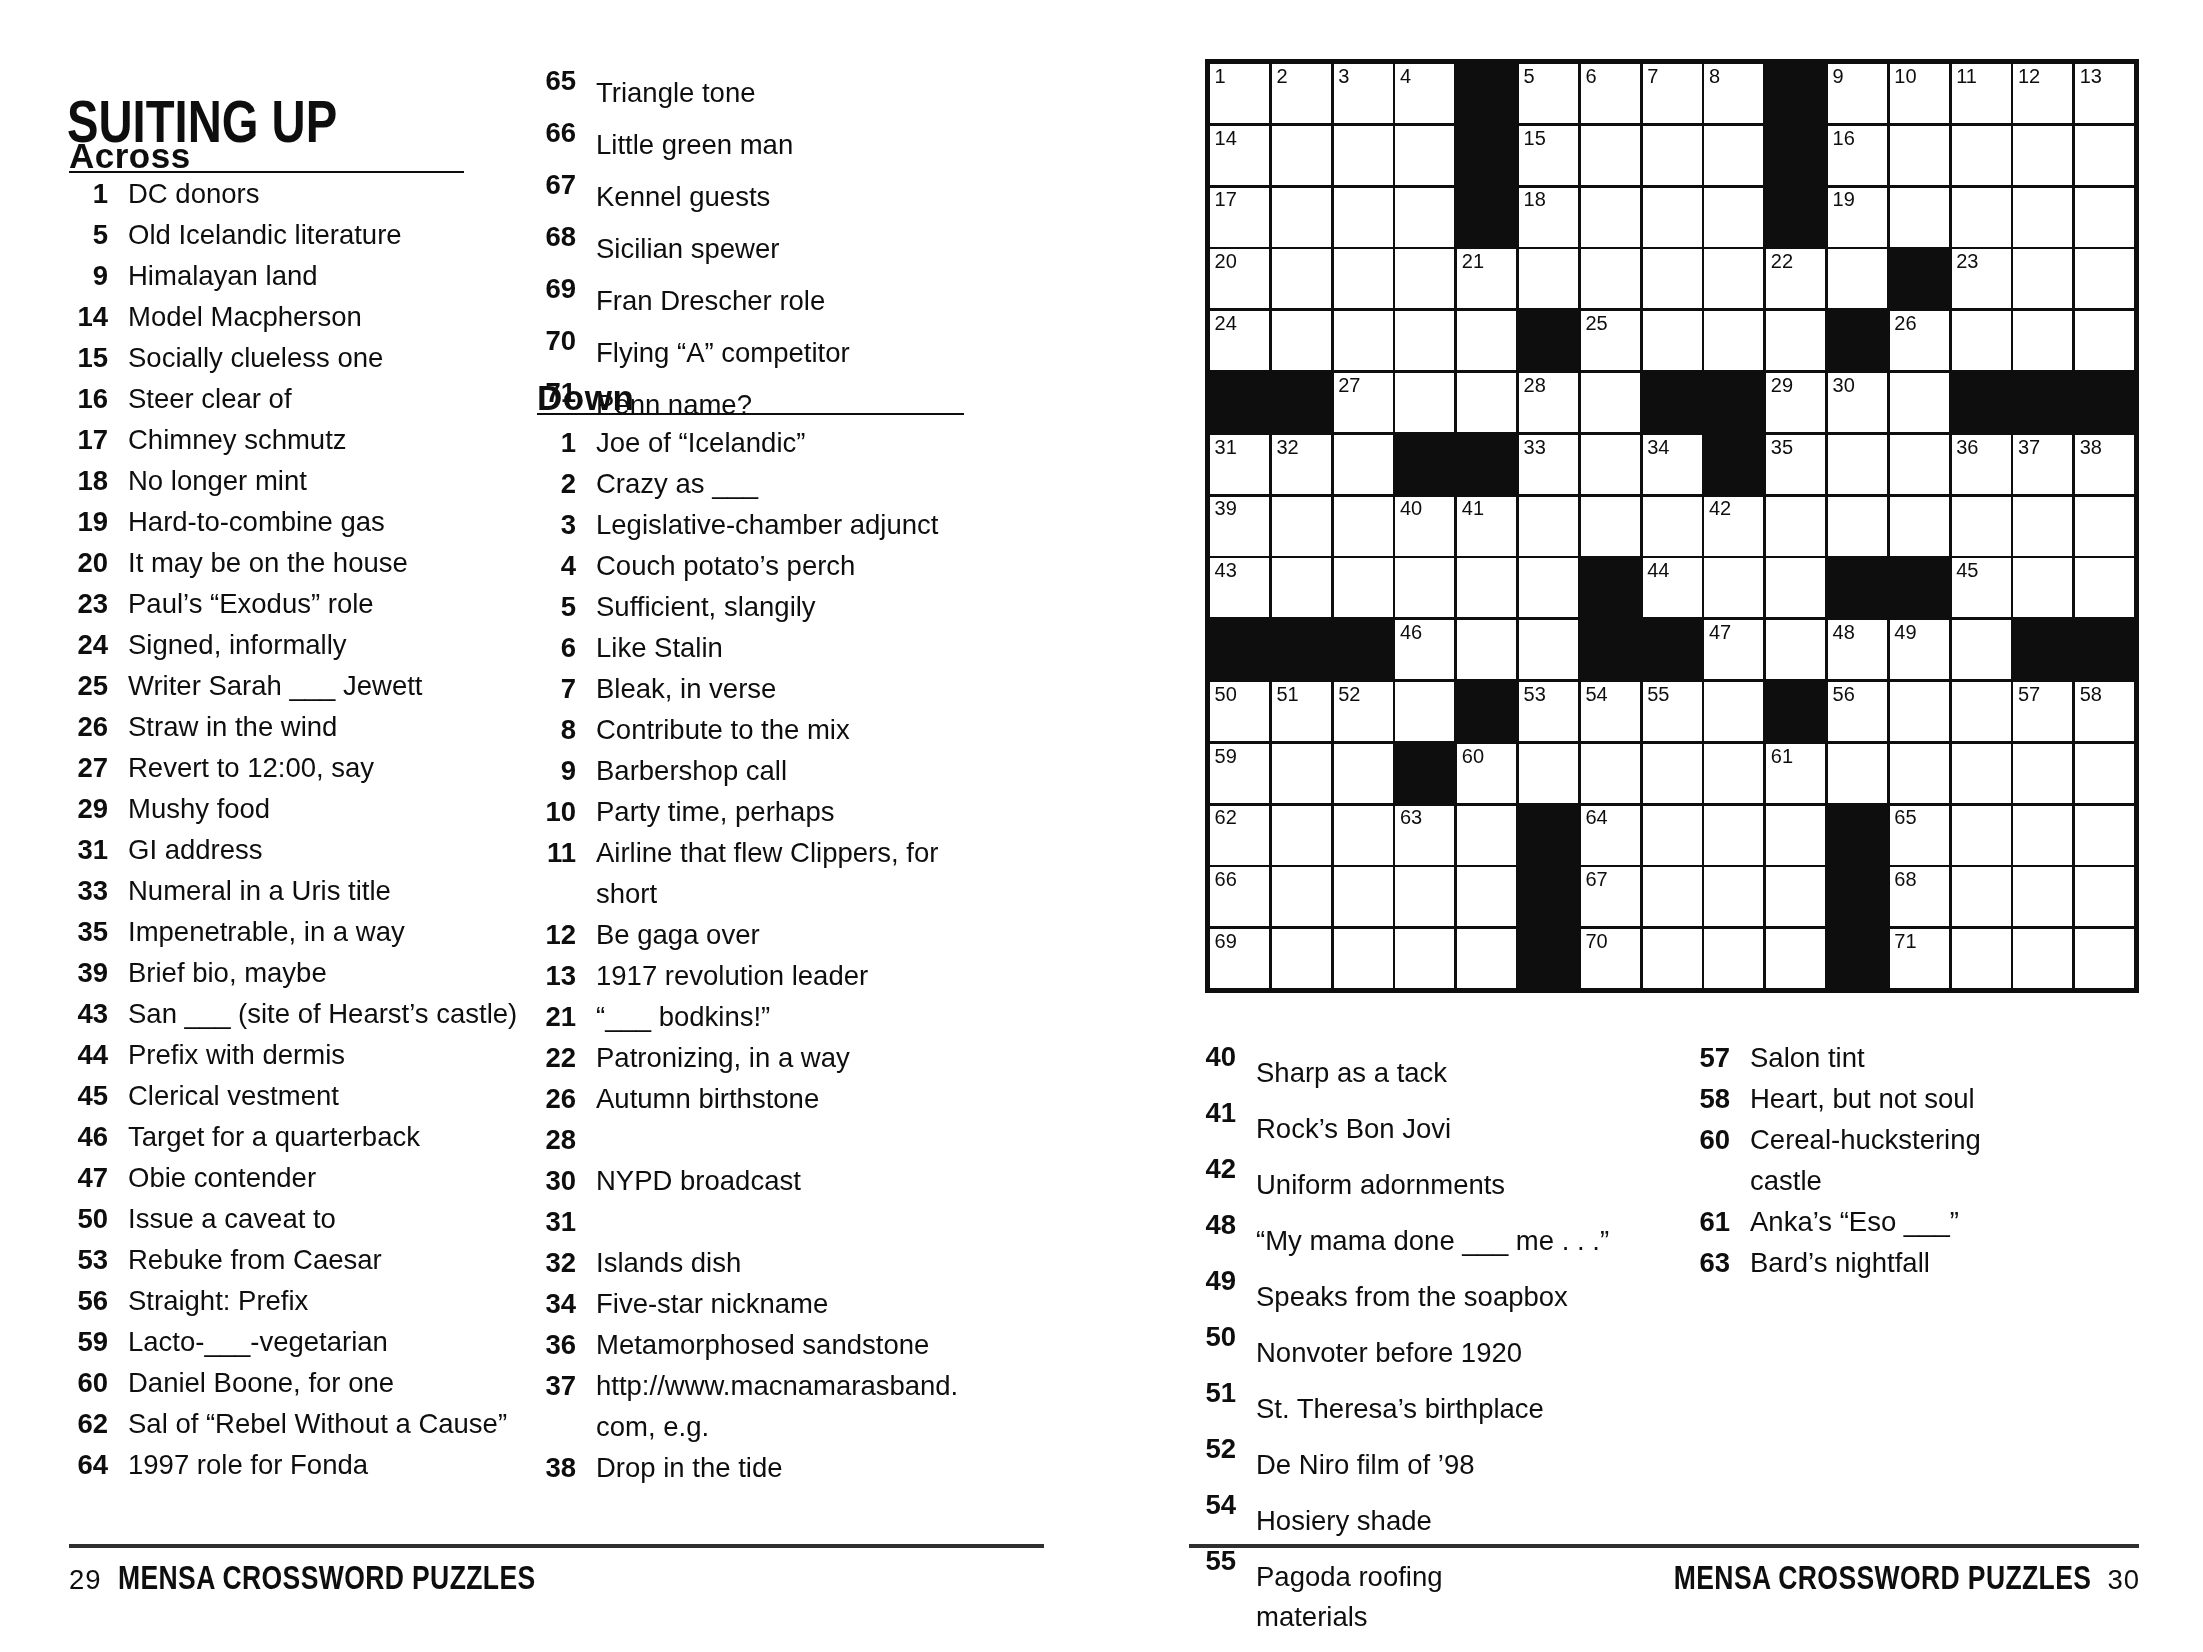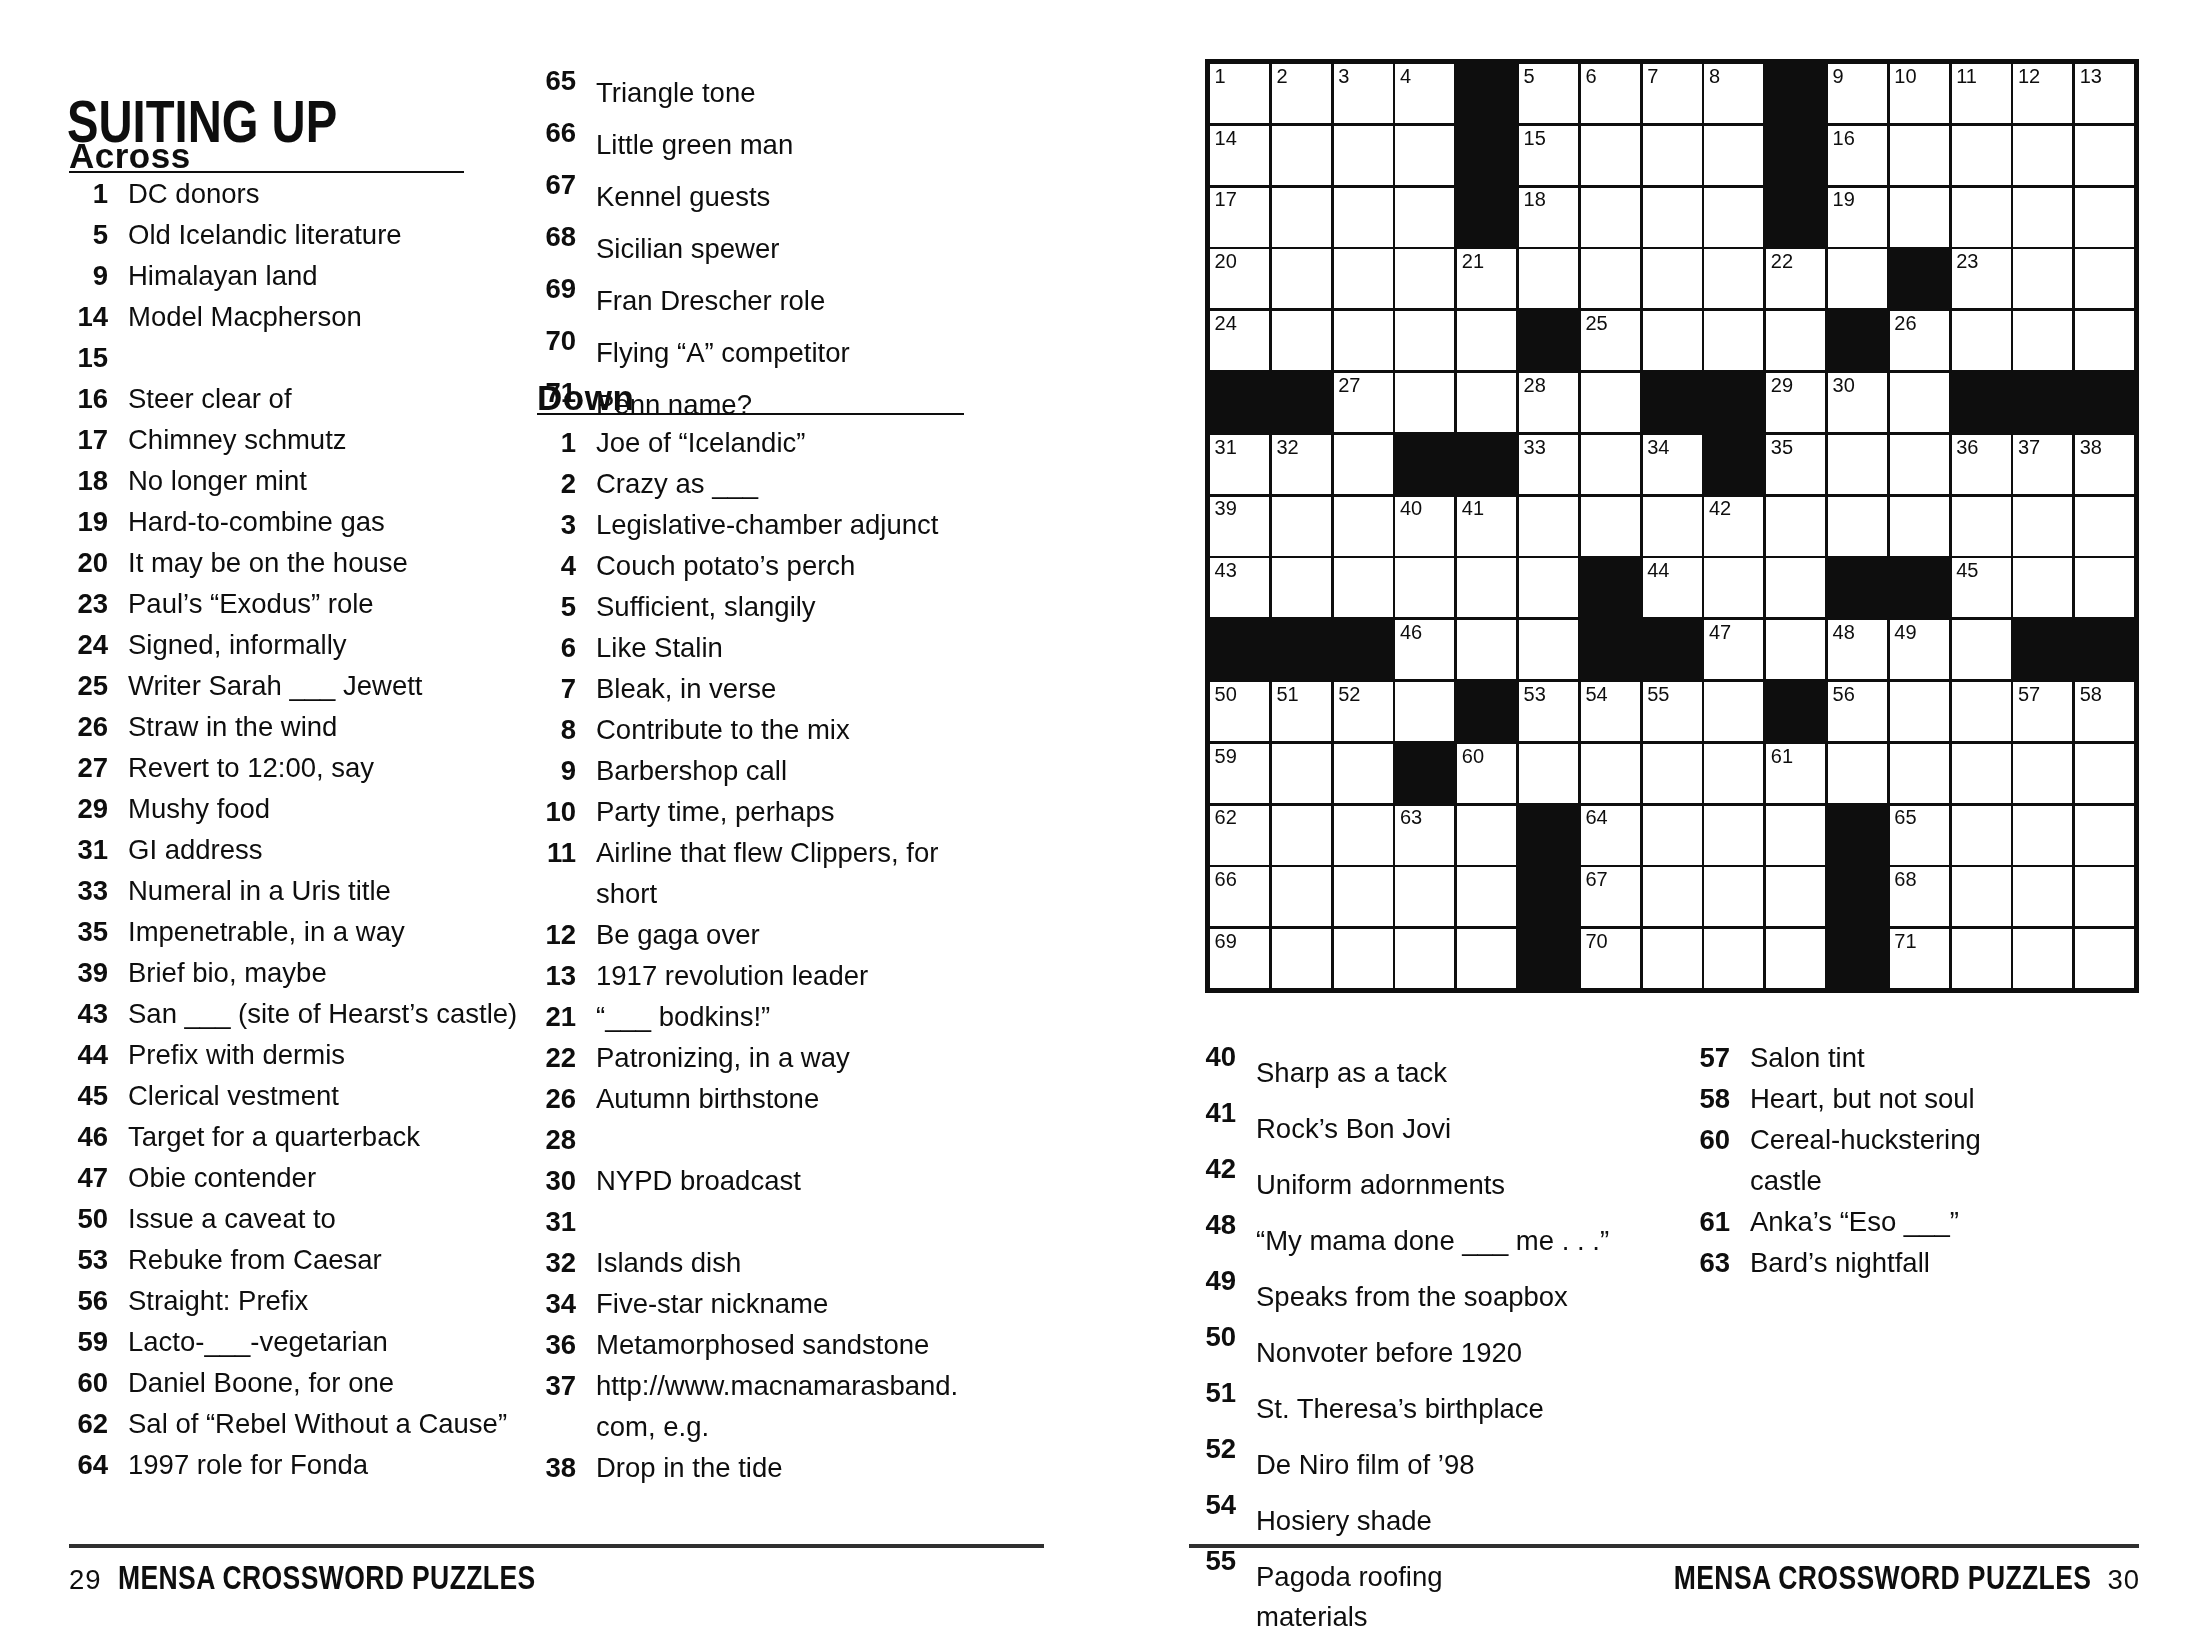--- a/index.html
+++ b/index.html
@@ -69,20 +69,21 @@
     <li>
       <span class="cn">9</span>
       <span class="ct">Himalayan land</span>
     </li>
     <li>
       <span class="cn">14</span>
       <span class="ct">Model Macpherson</span>
     </li>
     <li>
       <span class="cn">15</span>
+      <span class="ct">Socially clueless one</span>
     </li>
     <li>
       <span class="cn">16</span>
       <span class="ct">Steer clear of</span>
     </li>
     <li>
       <span class="cn">17</span>
       <span class="ct">Chimney schmutz</span>
     </li>
     <li>

